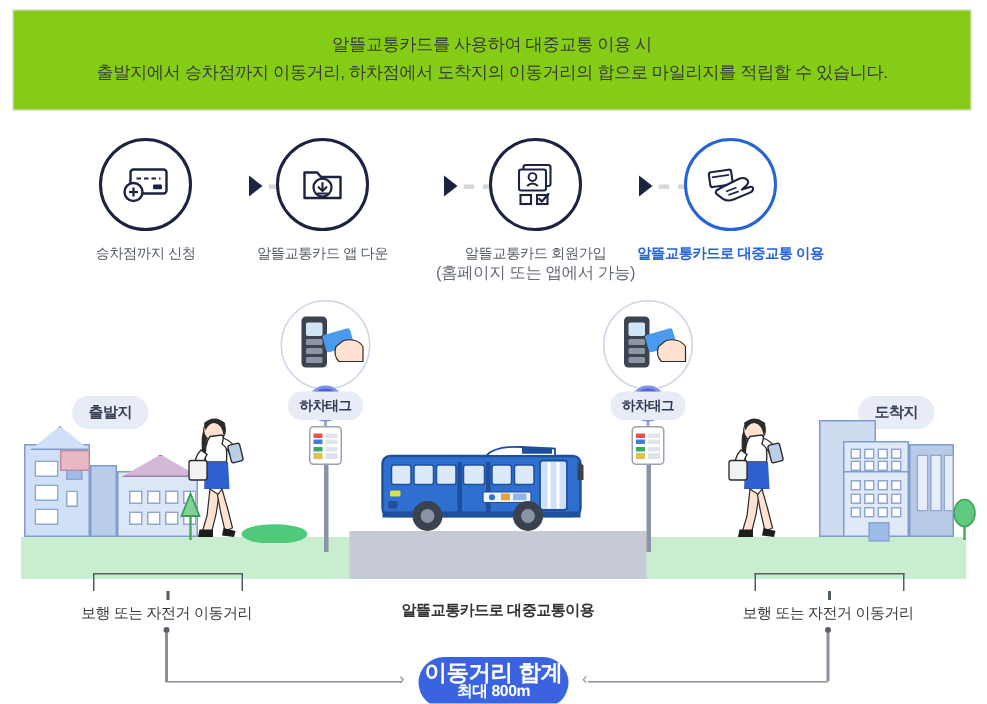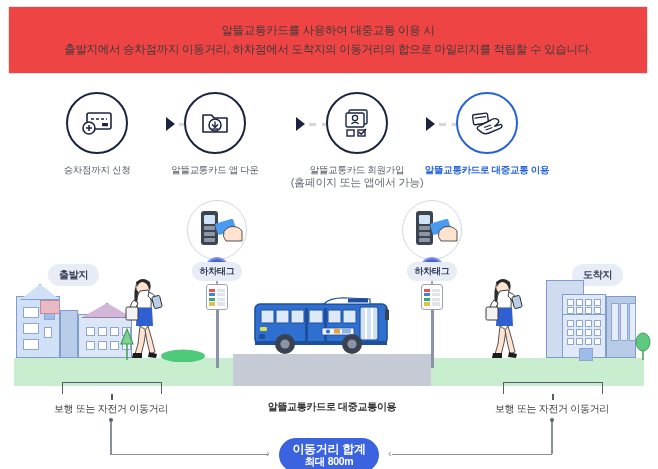--- a/index.html
+++ b/index.html
@@ -9,21 +9,21 @@
     font-family:"Liberation Sans","DejaVu Sans",sans-serif;
     color:#333333;
     overflow:hidden;
     position:relative;
   }
   .root{position:relative;width:658px;height:469px;}
 
   
   .notice{
     position:absolute;left:8px;top:6px;width:640px;height:68px;
-    border:1px solid #e6e6e6;background:#ef4444;
+    border:1px solid #e6e6e6;background:#84cc16;
     display:flex;flex-direction:column;align-items:center;justify-content:center;
     box-sizing:border-box;
   }
   .notice .l1{font-size:11.5px;color:#3a3a3a;line-height:19px;letter-spacing:-0.3px;font-weight:400;}
   .notice .l2{font-size:11.5px;color:#3a3a3a;line-height:19px;letter-spacing:-0.3px;font-weight:400;}
 
   
   .steps{position:absolute;left:0;top:92px;width:658px;height:92px;}
   .step{position:absolute;top:0;width:146px;text-align:center;}
   .step .circ{
@@ -103,21 +103,21 @@
   .brk{position:absolute;height:11px;border:1.3px solid #555c66;border-bottom:none;}
   .brk .tick{position:absolute;left:50%;top:11px;width:1.3px;height:6px;background:#555c66;margin-left:-0.65px;}
   .mlabel{position:absolute;font-size:10px;color:#3a3a3a;letter-spacing:-0.3px;text-align:center;}
   .centerlabel{position:absolute;font-size:10px;color:#333333;letter-spacing:-0.3px;text-align:center;font-weight:700;}
 
   .pill{
     position:absolute;left:279px;top:60px;width:100px;height:34px;border-radius:17px;
     background:#3b63e0;color:#ffffff;display:flex;flex-direction:column;
     align-items:center;justify-content:center;
   }
-  .pill .p1{font-size:12px;font-weight:bold;letter-spacing:-0.3px;line-height:12px;}
+  .pill .p1{font-size:15px;font-weight:bold;letter-spacing:-0.3px;line-height:12px;}
   .pill .p2{font-size:10.5px;font-weight:bold;letter-spacing:-0.3px;line-height:13px;}
 
   .leadv{position:absolute;width:1.2px;background:#8a8f99;}
   .leadh{position:absolute;height:1.2px;background:#8a8f99;}
   .leaddot{position:absolute;width:4px;height:4px;border-radius:50%;background:#5a5f69;}
   .chev{position:absolute;font-size:11px;color:#8a8f99;line-height:1;}
 </style>
 </head>
 <body>
 

